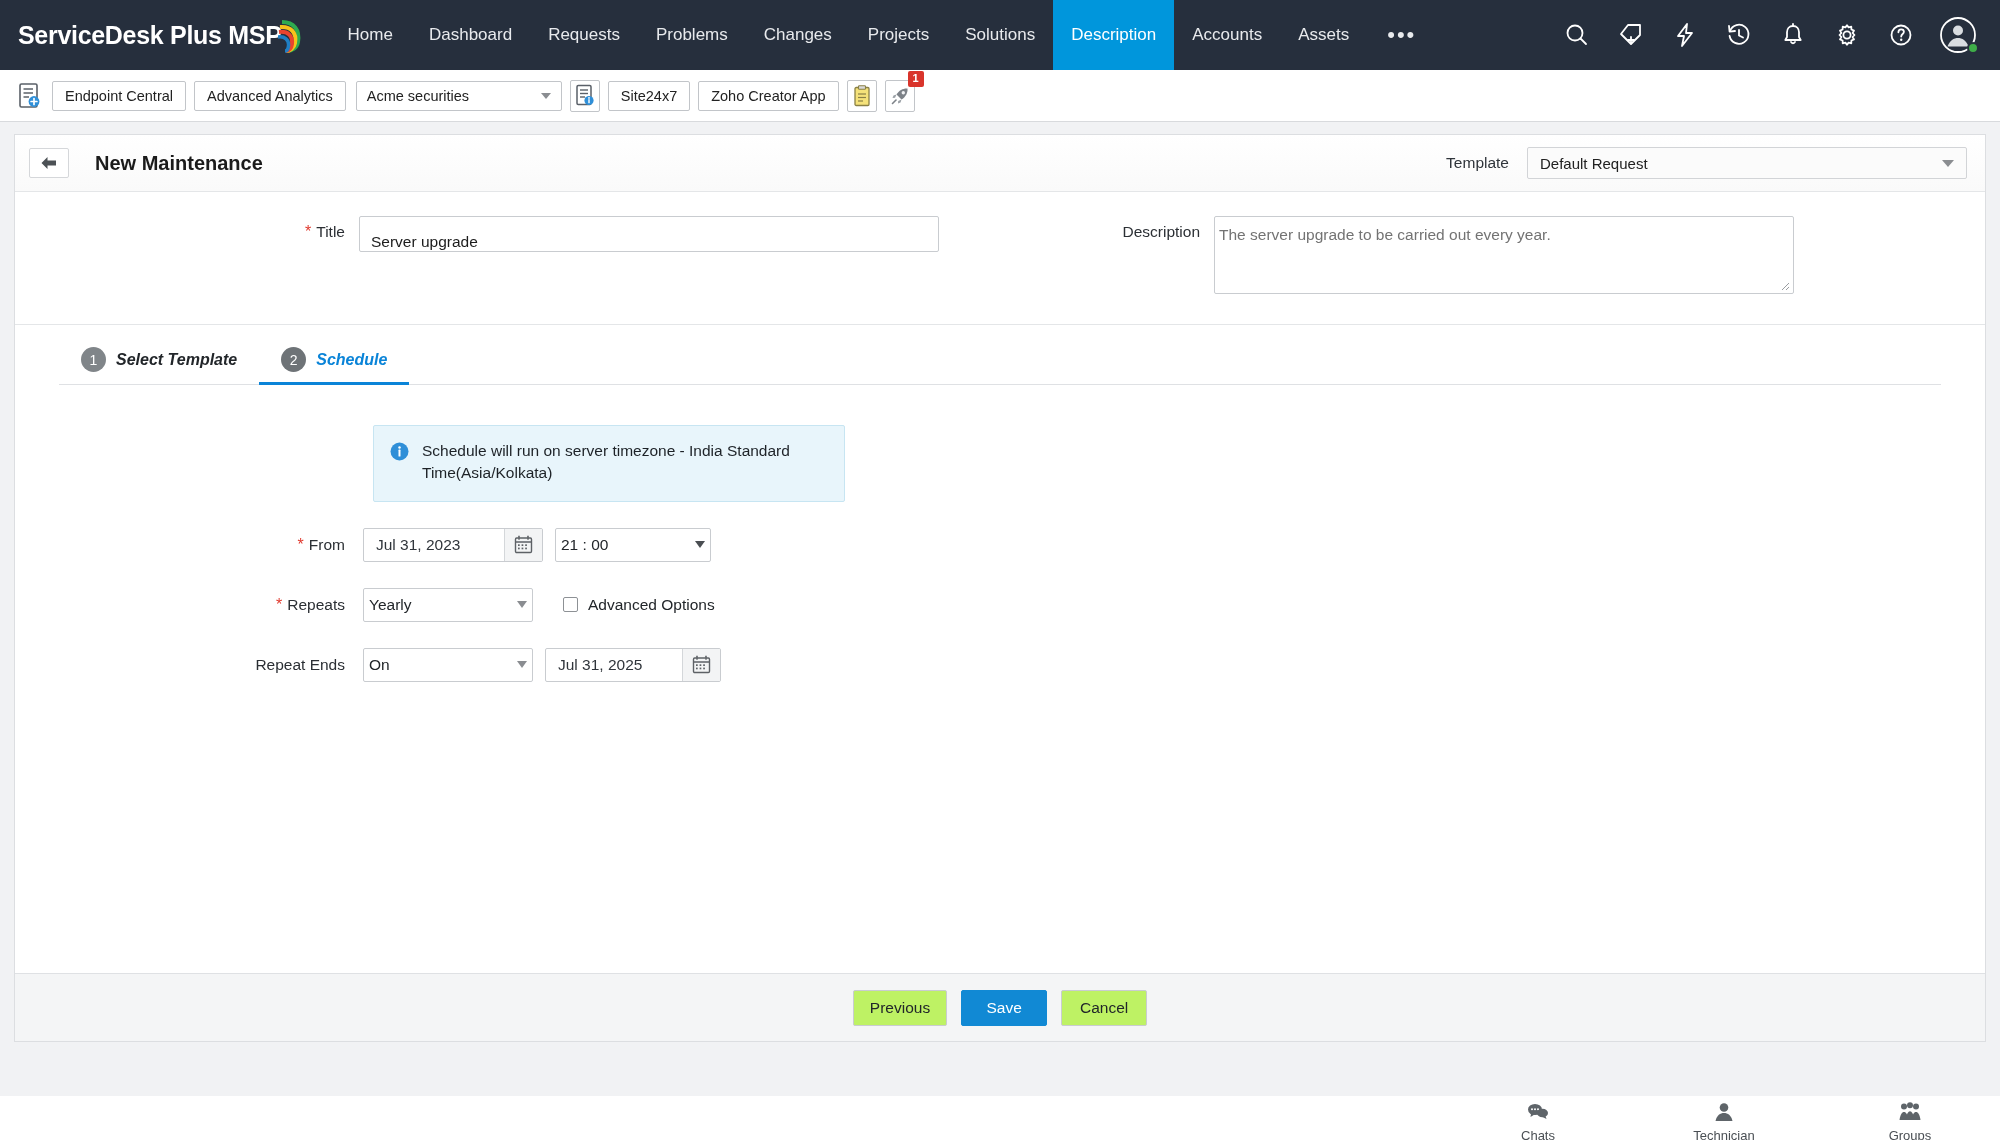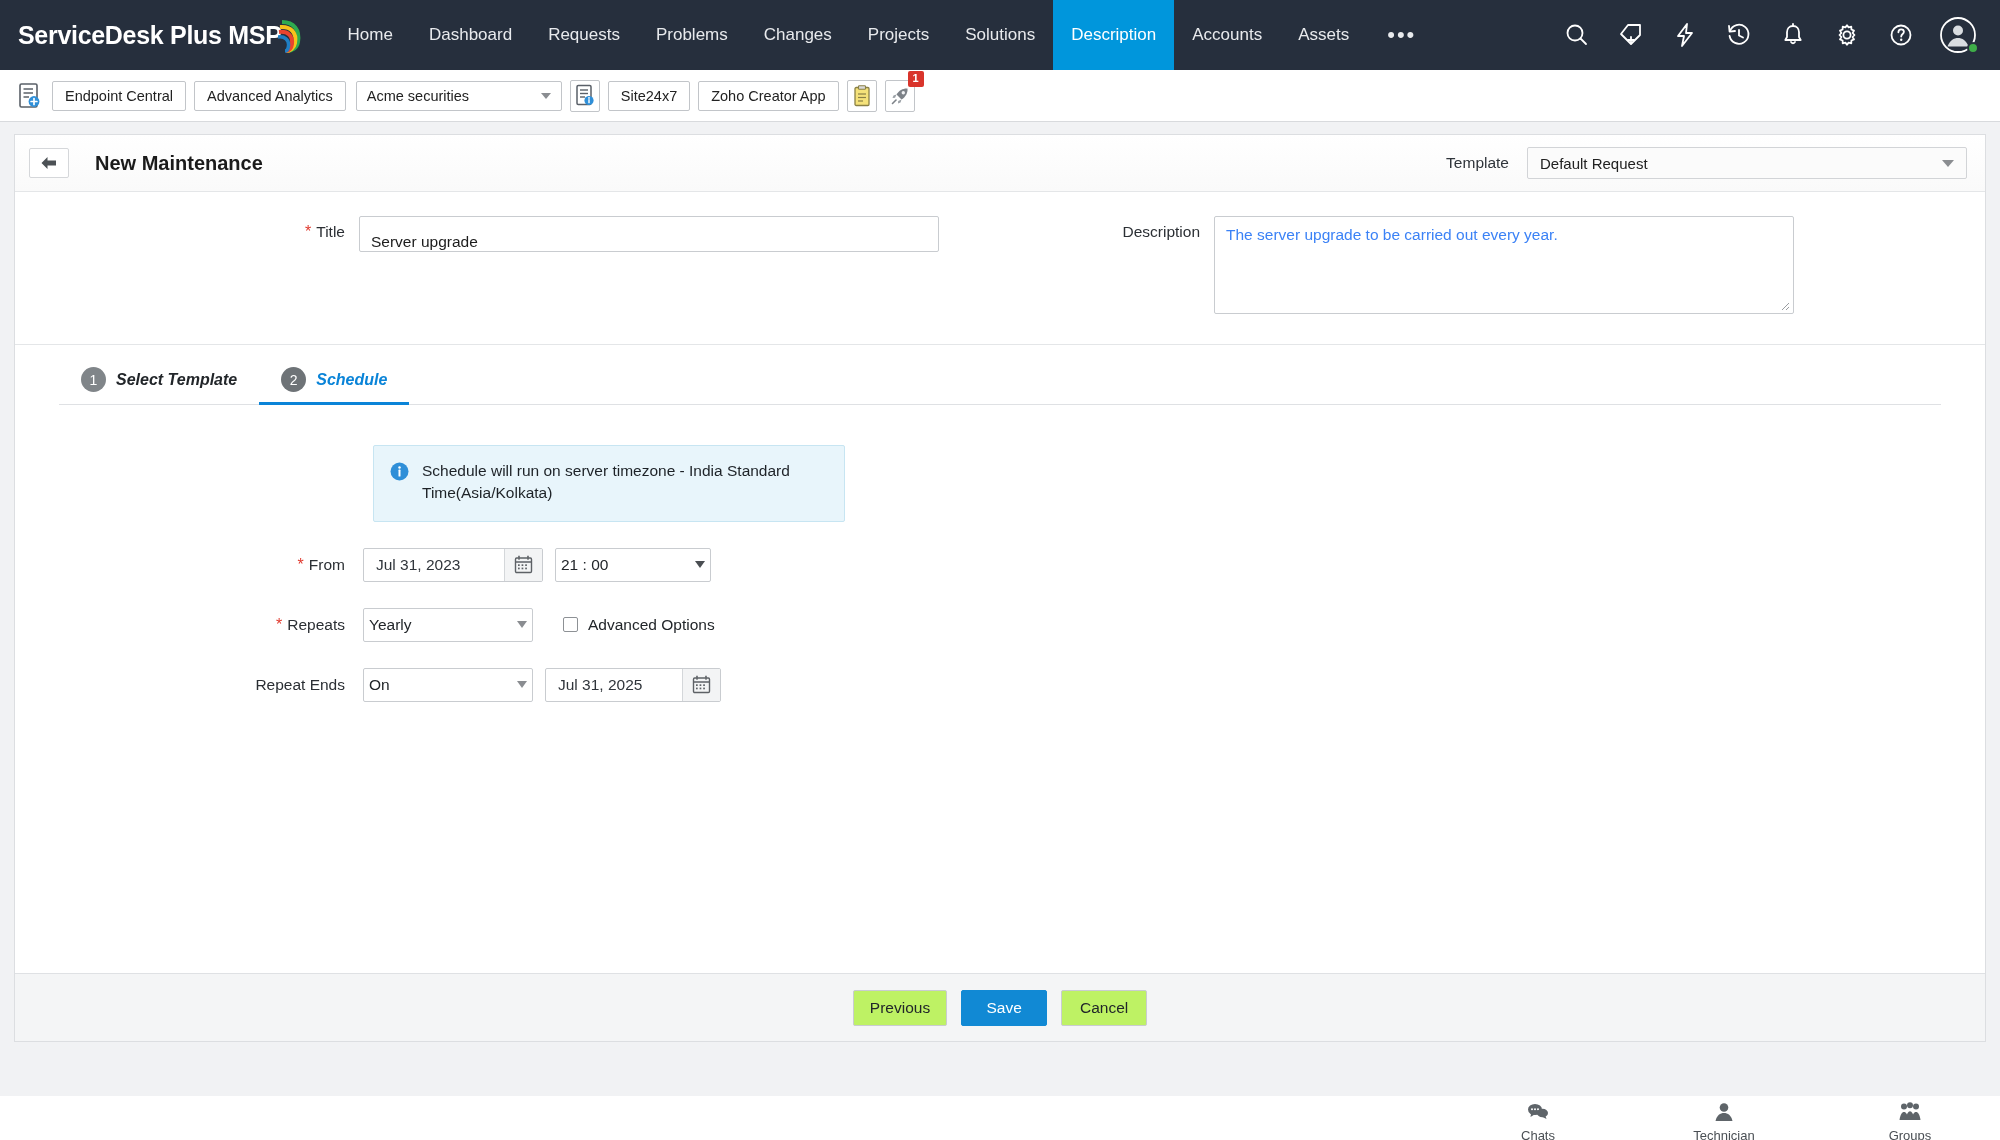--- a/index.html
+++ b/index.html
@@ -211,27 +211,27 @@
     width: 580px; height: 36px;
     border: 1px solid #c9ccd0;
     background: #fff;
     border-radius: 2px;
     margin-left: 14px;
     padding: 0 11px;
     font-size: 15.5px; color: #1c1c1c;
     display: flex; align-items: flex-end;
   }
   .textarea-box {
-    width: 580px; height: 98px;
+    width: 580px; height: 78px;
     border: 1px solid #c9ccd0;
     background: #fff;
     border-radius: 2px;
     margin-left: 14px;
-    padding: 8px 11px;
-    font-size: 15.5px; color: #3b82f6;
+    padding: 8px 4px;
+    font-size: 15.5px; color: #737373;
     position: relative;
     line-height: 1.35;
   }
   .resize-grip {
     position: absolute; right: 2px; bottom: 1px;
     width: 12px; height: 12px;
     color: #9a9da1; font-size: 11px;
     line-height: 12px;
     transform: rotate(0deg);
   }

